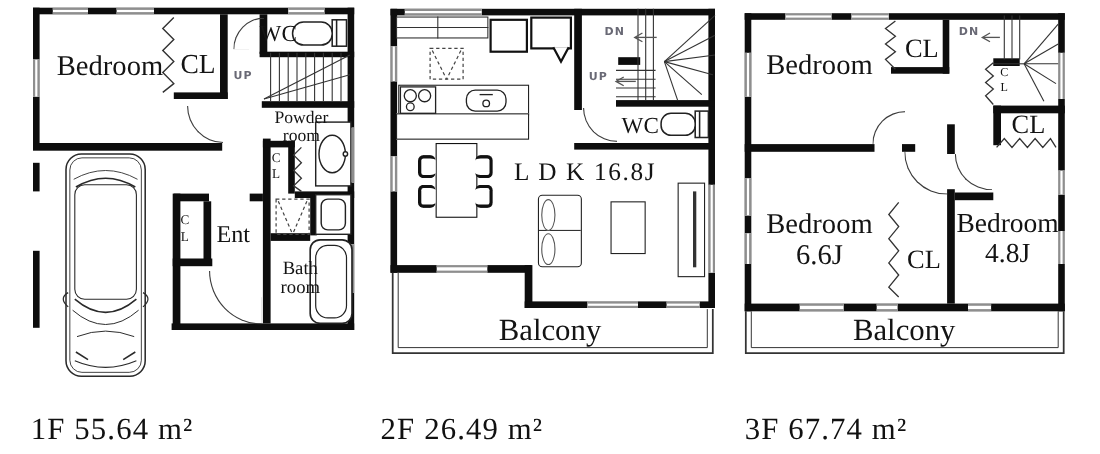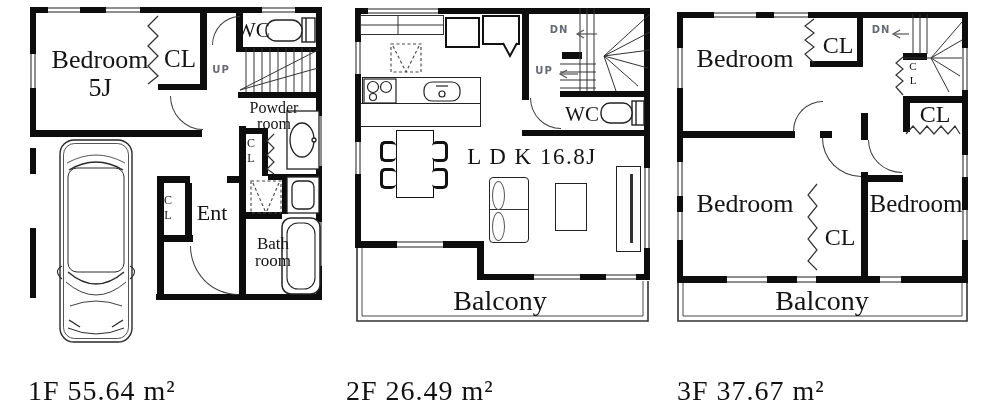--- a/index.html
+++ b/index.html
@@ -137,21 +137,20 @@
           <path d="M74,130 q9,5 0,13" stroke-width="1.1"></path>
         <path d="M14,170 Q40,160 66,170" stroke-width="0.9"></path>
         <path d="M12,192 Q40,204 68,192" stroke-width="1"></path>
         <path d="M13,184 l11,7"></path>
           <path d="M67,184 l-11,7"></path>
       </g>
       </svg>
 
     <div class="lbl" style="left:40px;top:47px;width:120px;font-size:26px">
       <span class="bk">Bedroom</span>
-      <span class="bk" style="margin-top:2px">5J</span>
       </div>
     <div class="lbl" style="left:158px;top:46px;width:44px;font-size:25px">CL</div>
     <div class="lbl" style="left:236px;top:20px;width:32px;font-size:21px">WC</div>
     <div class="muted" style="left:208px;top:64px;width:26px">UP</div>
     <div class="lbl" style="left:241px;top:100px;width:66px;font-size:16px">
       <span class="bk">Powder</span>
       <span class="bk">room</span>
       </div>
     <div class="stack" style="left:243px;top:136px;width:16px">
       <span class="bk">C</span>
@@ -355,29 +354,31 @@
     <div class="lbl" style="left:690px;top:46px;width:110px;font-size:26px">
       <span class="bk">Bedroom</span>
       </div>
     <div class="lbl" style="left:816px;top:33px;width:44px;font-size:24px">CL</div>
     <div class="stack" style="left:906px;top:59px;width:14px;font-size:11px;line-height:14px">
       <span class="bk">C</span>
       <span class="bk">L</span></div>
     <div class="lbl" style="left:913px;top:102px;width:44px;font-size:24px">CL</div>
     <div class="lbl" style="left:690px;top:191px;width:110px;font-size:26px">
       <span class="bk">Bedroom</span>
+      <span class="bk" style="margin-top:2px">6.6J</span>
       </div>
     <div class="lbl" style="left:818px;top:225px;width:44px;font-size:24px">CL</div>
     <div class="lbl" style="left:868px;top:191px;width:96px;font-size:25px">
       <span class="bk">Bedroom</span>
+      <span class="bk" style="margin-top:2px">4.8J</span>
       </div>
 
     <svg style="left:675px;top:281px" width="295" height="44">
       <g stroke="#333" fill="none">
         <path d="M3,2 L3,40 L292,40 L292,2" stroke-width="1.6"></path>
         <path d="M8,2 L8,35 L287,35 L287,2" stroke-width="0.9"></path>
         </g>
       </svg>
     <div class="lbl" style="left:766px;top:287px;width:112px;font-size:28px">Balcony</div>
-    <div class="area" style="left:677px;top:375px">3F 37.67 m²</div>
+    <div class="area" style="left:677px;top:375px">3F 67.74 m²</div>
   </section>
 
 </div>
 
 </body></html>

